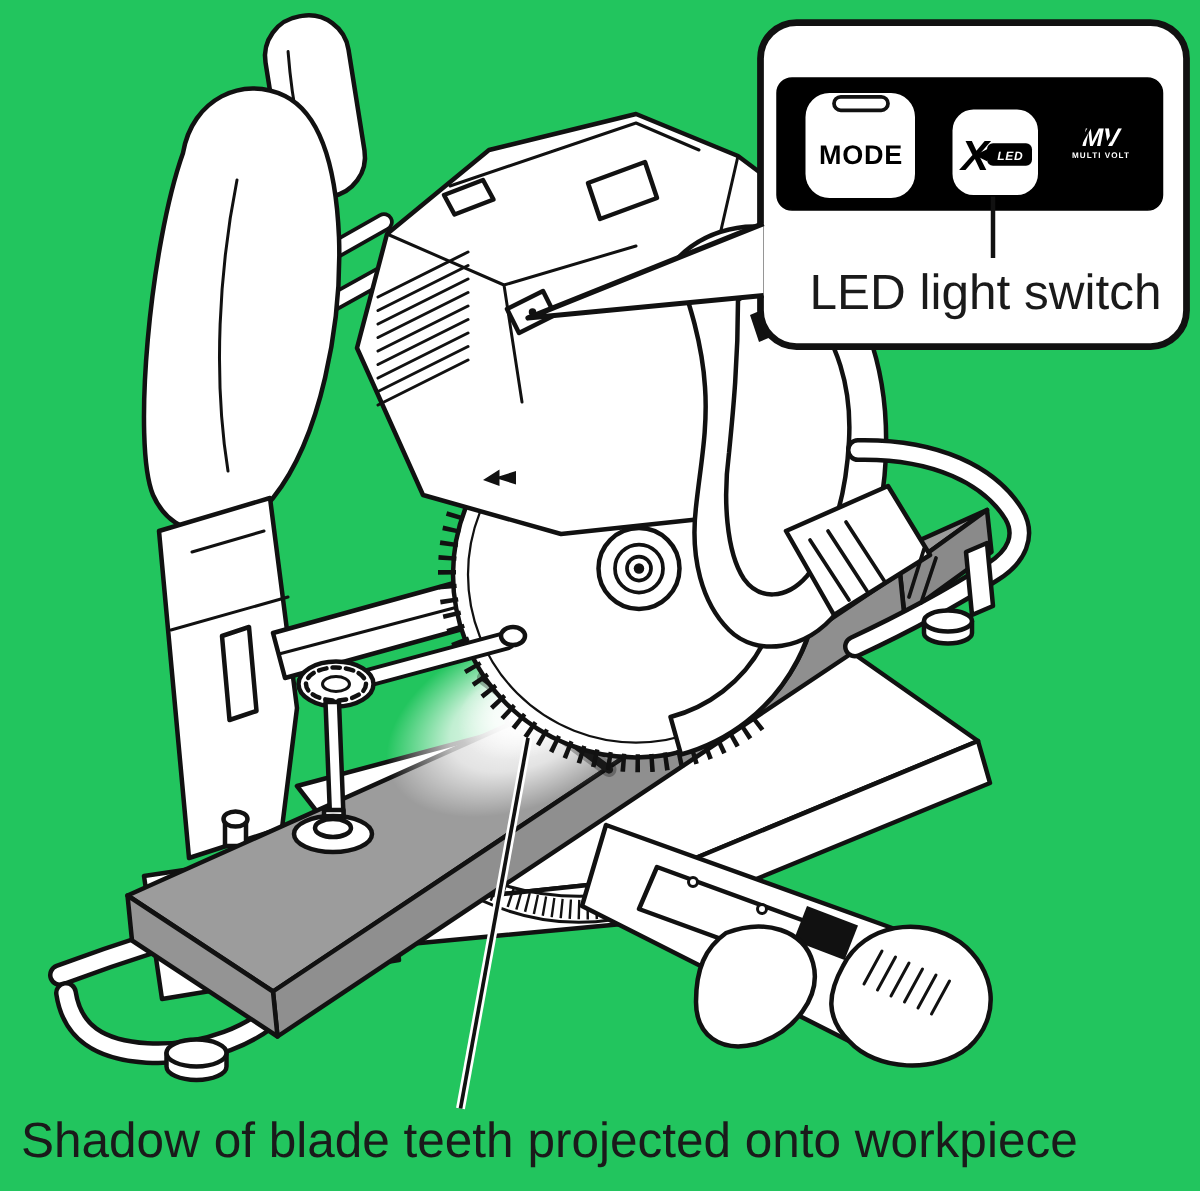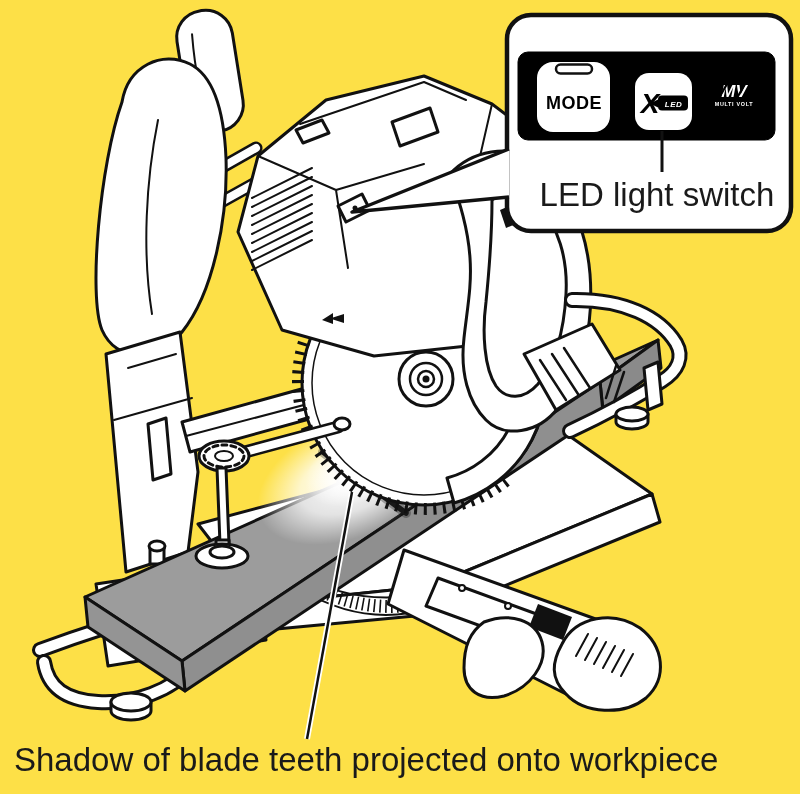--- a/index.html
+++ b/index.html
@@ -1,16 +1,16 @@
 <!DOCTYPE html>
 <html><head>
 <meta charset="utf-8">
 <style>
   html,body{margin:0;padding:0;background:#fff;}
-  .page{position:relative;width:800px;height:794px;background:#fde047;overflow:hidden;
+  .page{position:relative;width:800px;height:794px;background:#22c55e;overflow:hidden;
         font-family:"Liberation Sans", sans-serif;}
   svg{display:block;}
   text{font-family:"Liberation Sans", sans-serif;}
 </style>
 </head>
 <body>
 
 <div class="page">
 <svg width="800" height="794" viewBox="0 0 800 794">
   <defs>

